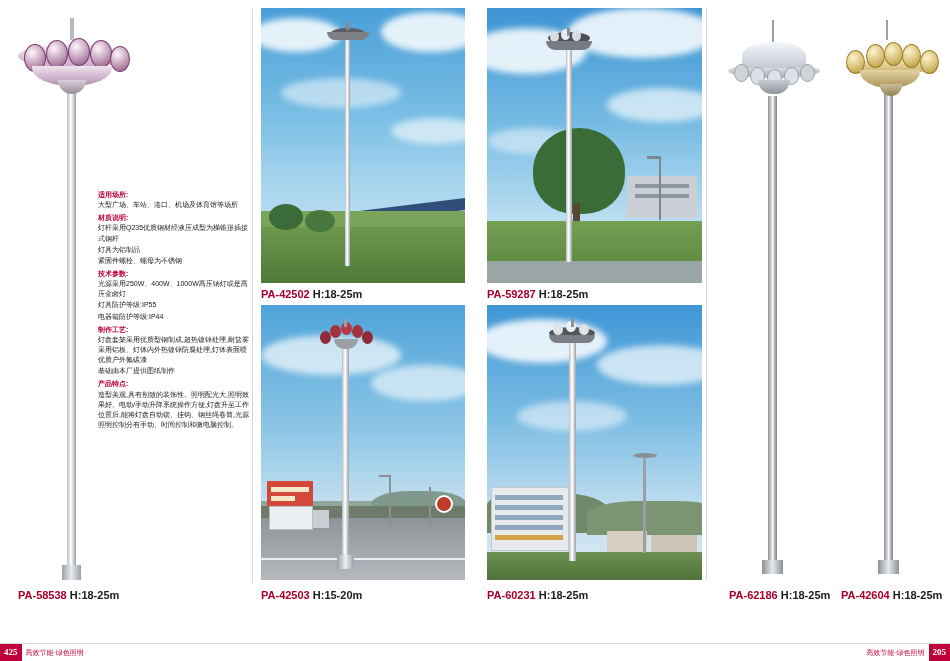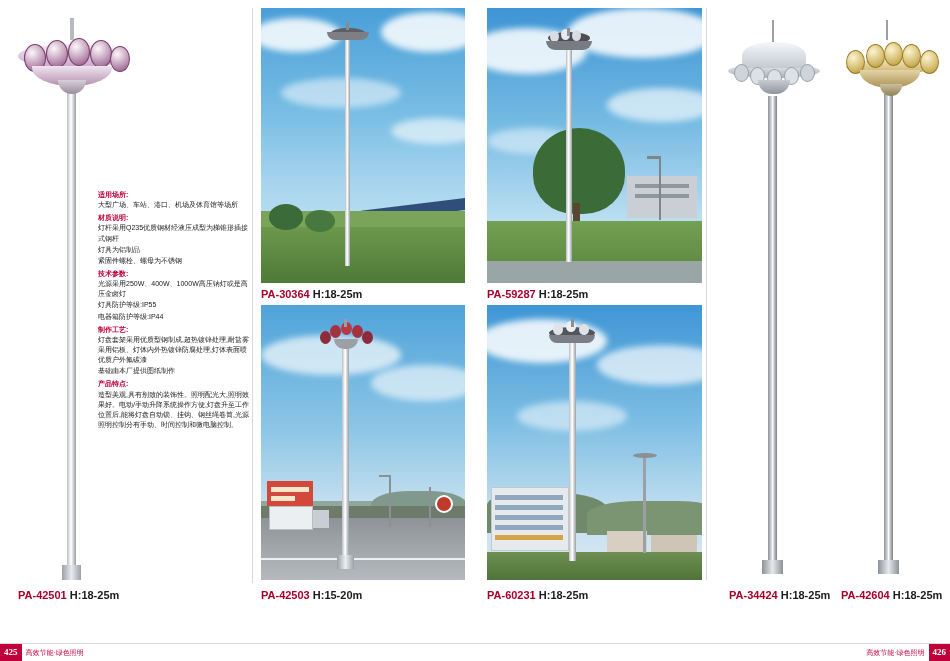--- a/index.html
+++ b/index.html
@@ -351,51 +351,51 @@
       <div class="lamp-dot" style="left:28px;top:24px;width:17px;height:22px;background:radial-gradient(circle at 35% 30%,#fdf3cf,#b8972f);border:1px solid #9c7f27;"></div>
       <div class="lamp-dot" style="left:46px;top:22px;width:17px;height:22px;background:radial-gradient(circle at 35% 30%,#fdf3cf,#b8972f);border:1px solid #9c7f27;"></div>
       <div class="lamp-dot" style="left:64px;top:24px;width:17px;height:22px;background:radial-gradient(circle at 35% 30%,#fdf3cf,#b8972f);border:1px solid #9c7f27;"></div>
       <div class="lamp-dot" style="left:82px;top:30px;width:17px;height:22px;background:radial-gradient(circle at 35% 30%,#fdf3cf,#b8972f);border:1px solid #9c7f27;"></div>
       <div style="position:absolute;left:22px;top:50px;width:60px;height:18px;background:linear-gradient(180deg,#e3d3a6,#ab9053);border-radius:0 0 30px 30px / 0 0 16px 16px;"></div>
       <div style="position:absolute;left:42px;top:64px;width:22px;height:12px;background:linear-gradient(180deg,#cbbf9d,#8e8256);border-radius:0 0 12px 12px;"></div>
     </div>
   </div>
 
   <div class="caption" style="left:18px;top:589px;">
-    <span>PA-42501</span>
+    <span>PA-58538</span>
     <span class="dim">H:18-25m</span>
   </div>
   <div class="caption" style="left:261px;top:288px;">
-    <span>PA-30364</span>
+    <span>PA-42502</span>
     <span class="dim">H:18-25m</span>
   </div>
   <div class="caption" style="left:487px;top:288px;">
     <span>PA-59287</span>
     <span class="dim">H:18-25m</span>
   </div>
   <div class="caption" style="left:261px;top:589px;">
     <span>PA-42503</span>
     <span class="dim">H:15-20m</span>
   </div>
   <div class="caption" style="left:487px;top:589px;">
     <span>PA-60231</span>
     <span class="dim">H:18-25m</span>
   </div>
   <div class="caption" style="left:729px;top:589px;">
-    <span>PA-34424</span>
+    <span>PA-62186</span>
     <span class="dim">H:18-25m</span>
   </div>
   <div class="caption" style="left:841px;top:589px;">
     <span>PA-42604</span>
     <span class="dim">H:18-25m</span>
   </div>
 
   <div class="footer-rule"></div>
   <div class="footer-left">
     <span class="pgnum">425</span>
     <span class="foot-txt">高效节能·绿色照明</span>
   </div>
   <div class="footer-right">
     <span class="foot-txt">高效节能·绿色照明</span>
-    <span class="pgnum">426</span>
+    <span class="pgnum">205</span>
   </div>
 
 </div>
 
 </body></html>

